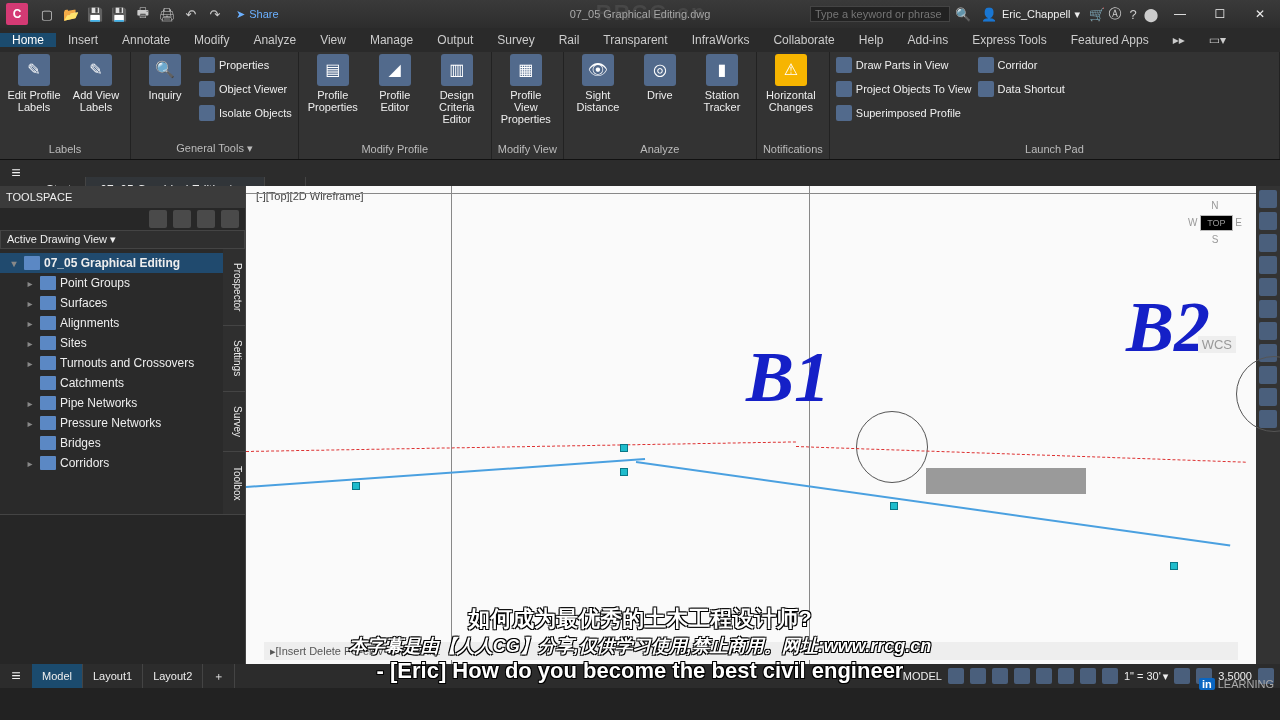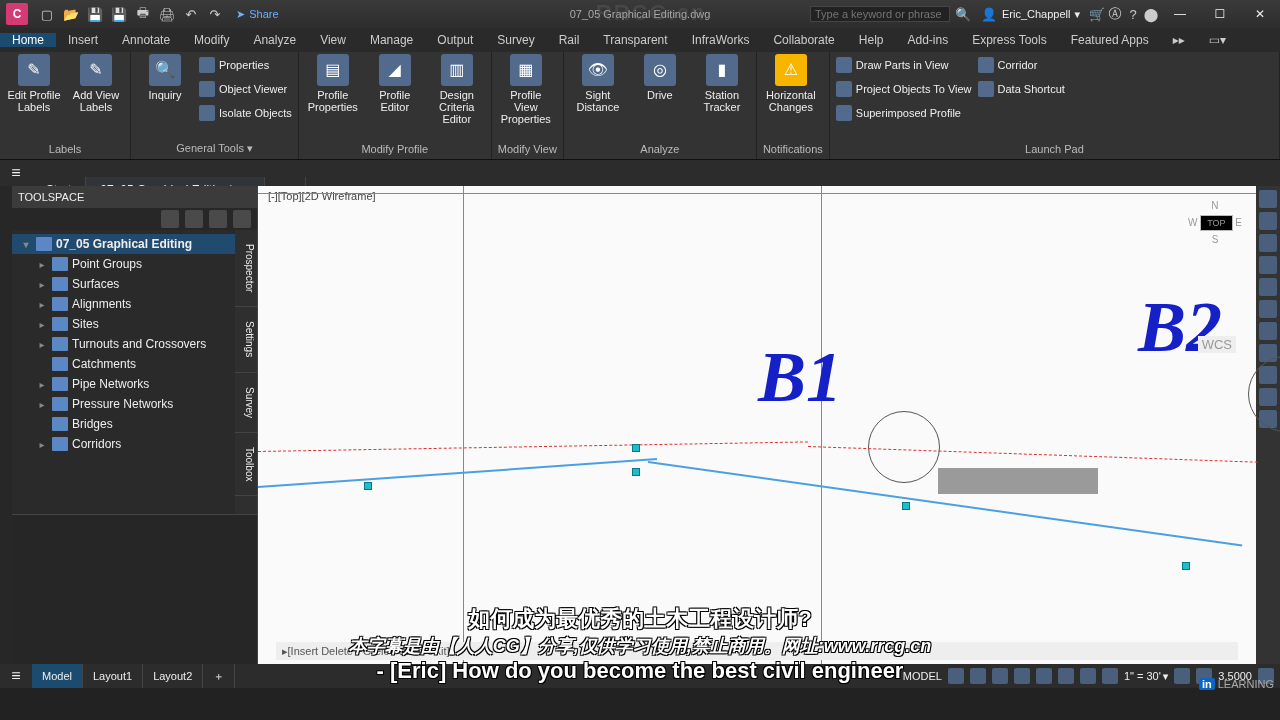--- a/index.html
+++ b/index.html
@@ -36,21 +36,21 @@
 
 
 .doctabs { height:26px; background:#2c2c2c; display:flex; align-items:center; font-size:12px; }
 .doctab { padding:0 14px; height:100%; display:flex; align-items:center; border-right:1px solid #444; cursor:pointer;margin-top:33px; }
 .doctab.active { background:#313539; }
 .doctab .cl { margin-left:8px; font-size:10px; }
 .hamb { width:32px; display:flex; align-items:center; justify-content:center; font-size:16px; }
 
 
 .main { display:flex; height:478px; background:#272727; }
-.left { width:246px; display:flex; flex-direction:column; border-right:1px solid #444;margin-left:12px; }
+.left { width:246px; display:flex; flex-direction:column; border-right:1px solid #444; }
 .toolspace-hdr { height:22px; background:#3b3b3b; font-size:11px; padding:2px 6px; display:flex; align-items:center; }
 .ts-tools { height:22px; display:flex; justify-content:flex-end; gap:6px; padding:0 6px; align-items:center; }
 .ts-tools span { width:18px; height:18px; background:#4a4a4a; border-radius:2px; }
 .adview { background:#2f2f2f; font-size:11px; padding:2px 6px; border:1px solid #444; }
 .tree { flex:1; overflow:auto; font-size:12px; background:#2a2a2a; padding:4px 0; }
 .tree-node { display:flex; align-items:center; height:20px; padding-left:8px; cursor:pointer; }
 .tree-node .exp { width:12px; text-align:center; color:#888; font-size:10px; }
 .tree-node .ni { width:16px; height:14px; background:#5b88c4; margin:0 4px; border-radius:1px; }
 .tree-node.root { font-weight:bold; background:#204a6e; }
 .tree-node.child { padding-left:24px; }
@@ -307,20 +307,21 @@
 
 <div class="main">
   <div class="left">
     <div class="toolspace-hdr">TOOLSPACE</div>
     <div class="ts-tools">
       <span></span>
       <span></span>
       <span></span>
       <span></span>
     </div>
+    <div class="adview"><span>Active Drawing View</span> ▾</div>
     <div style="display:flex;flex:1;overflow:hidden">
       <div class="tree">
         <div class="tree-node root">
             <span class="exp">▾</span>
             <span class="ni"></span>
             <span>07_05 Graphical Editing</span>
           </div>
         <div class="tree-node child">
             <span class="exp">▸</span>
             <span class="ni"></span>

